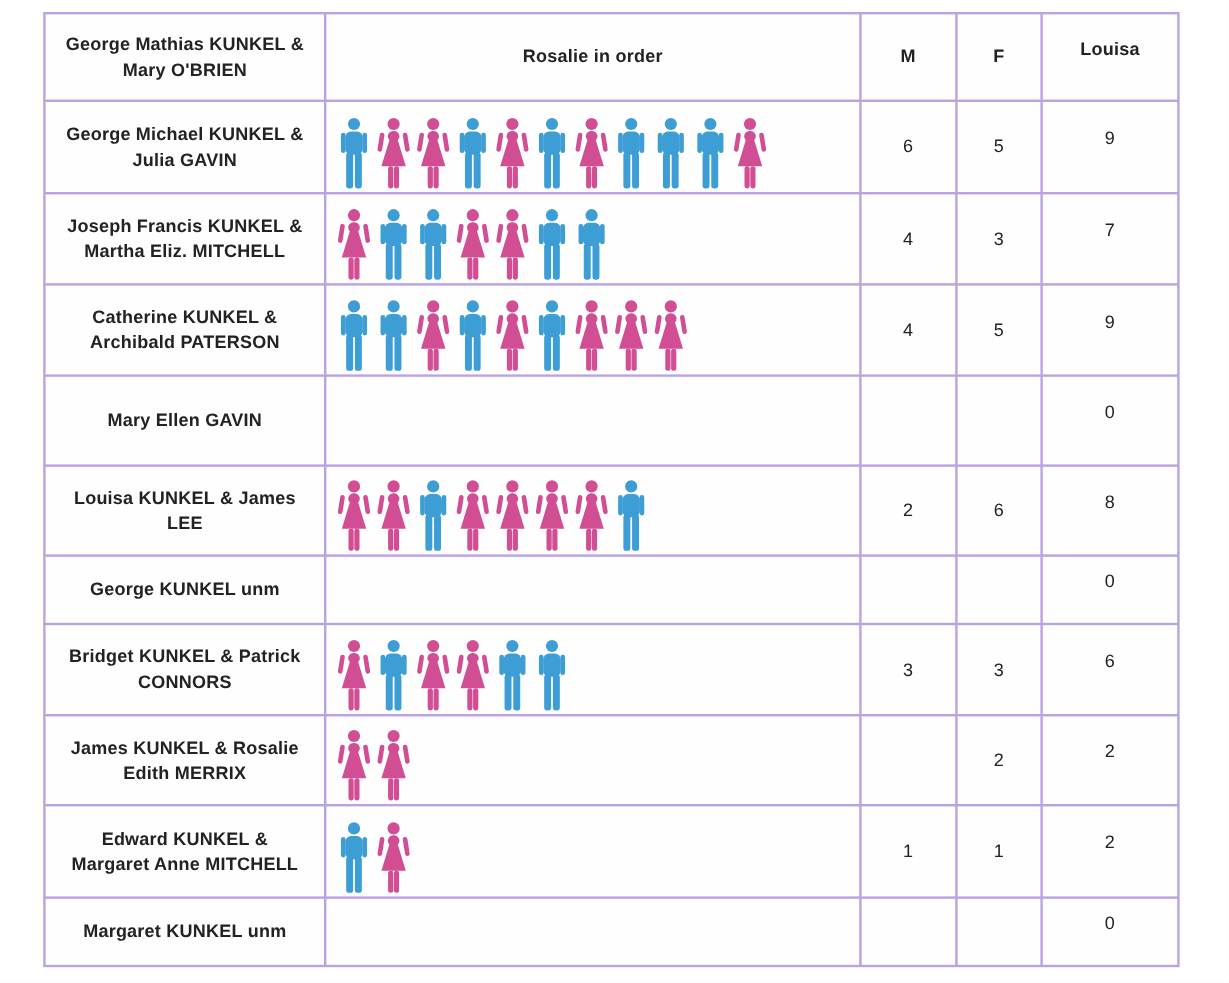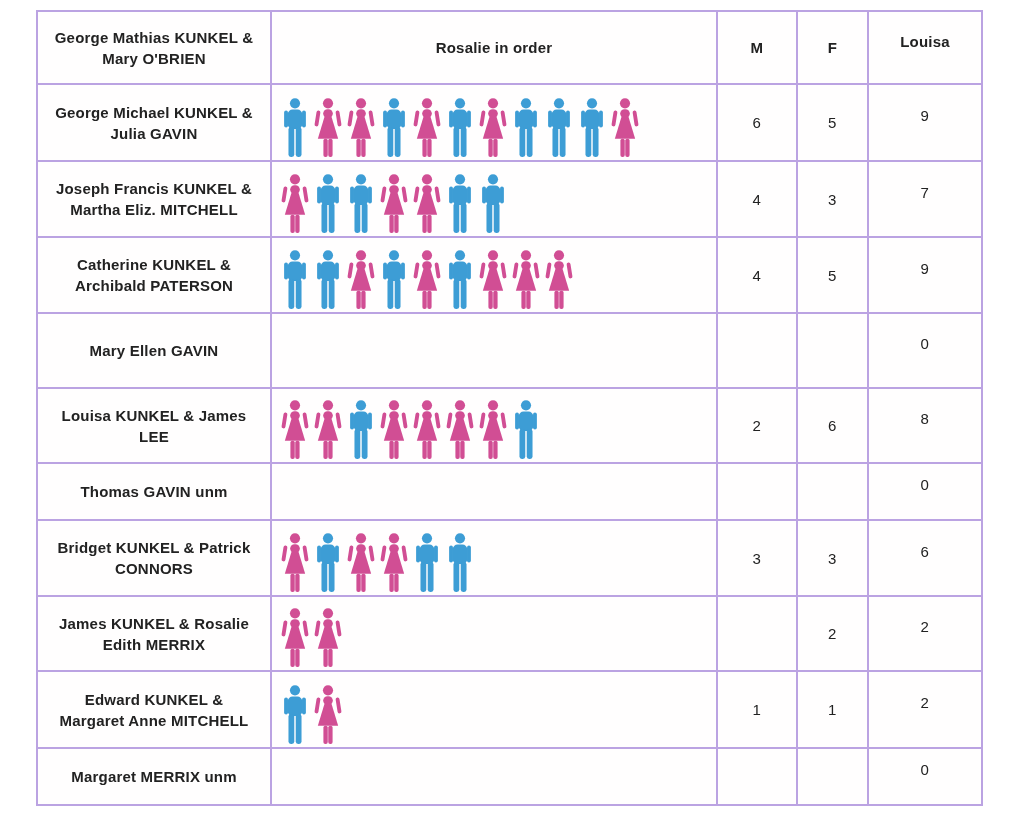--- a/index.html
+++ b/index.html
@@ -235,21 +235,21 @@
         <svg viewBox="0 0 62 124" class="person male">
           <use href="#icon-male"></use>
         </svg>
       </div>
     <div class="cell num-cell m-cell">2</div>
     <div class="cell num-cell f-cell">6</div>
     <div class="cell num-cell total-cell">8</div>
   </div>
 
   <div class="row">
-    <div class="cell name-cell">Thomas GAVIN unm</div>
+    <div class="cell name-cell">George KUNKEL unm</div>
     <div class="cell children-cell"></div>
     <div class="cell num-cell m-cell"></div>
     <div class="cell num-cell f-cell"></div>
     <div class="cell num-cell total-cell">0</div>
   </div>
 
   <div class="row">
     <div class="cell name-cell">Bridget KUNKEL &amp; Patrick
 CONNORS</div>
     <div class="cell children-cell">
@@ -303,19 +303,19 @@
         <svg viewBox="0 0 62 124" class="person female">
           <use href="#icon-female"></use>
         </svg>
       </div>
     <div class="cell num-cell m-cell">1</div>
     <div class="cell num-cell f-cell">1</div>
     <div class="cell num-cell total-cell">2</div>
   </div>
 
   <div class="row">
-    <div class="cell name-cell">Margaret MERRIX unm</div>
+    <div class="cell name-cell">Margaret KUNKEL unm</div>
     <div class="cell children-cell"></div>
     <div class="cell num-cell m-cell"></div>
     <div class="cell num-cell f-cell"></div>
     <div class="cell num-cell total-cell">0</div>
   </div>
 </div>
 
 </body></html>

